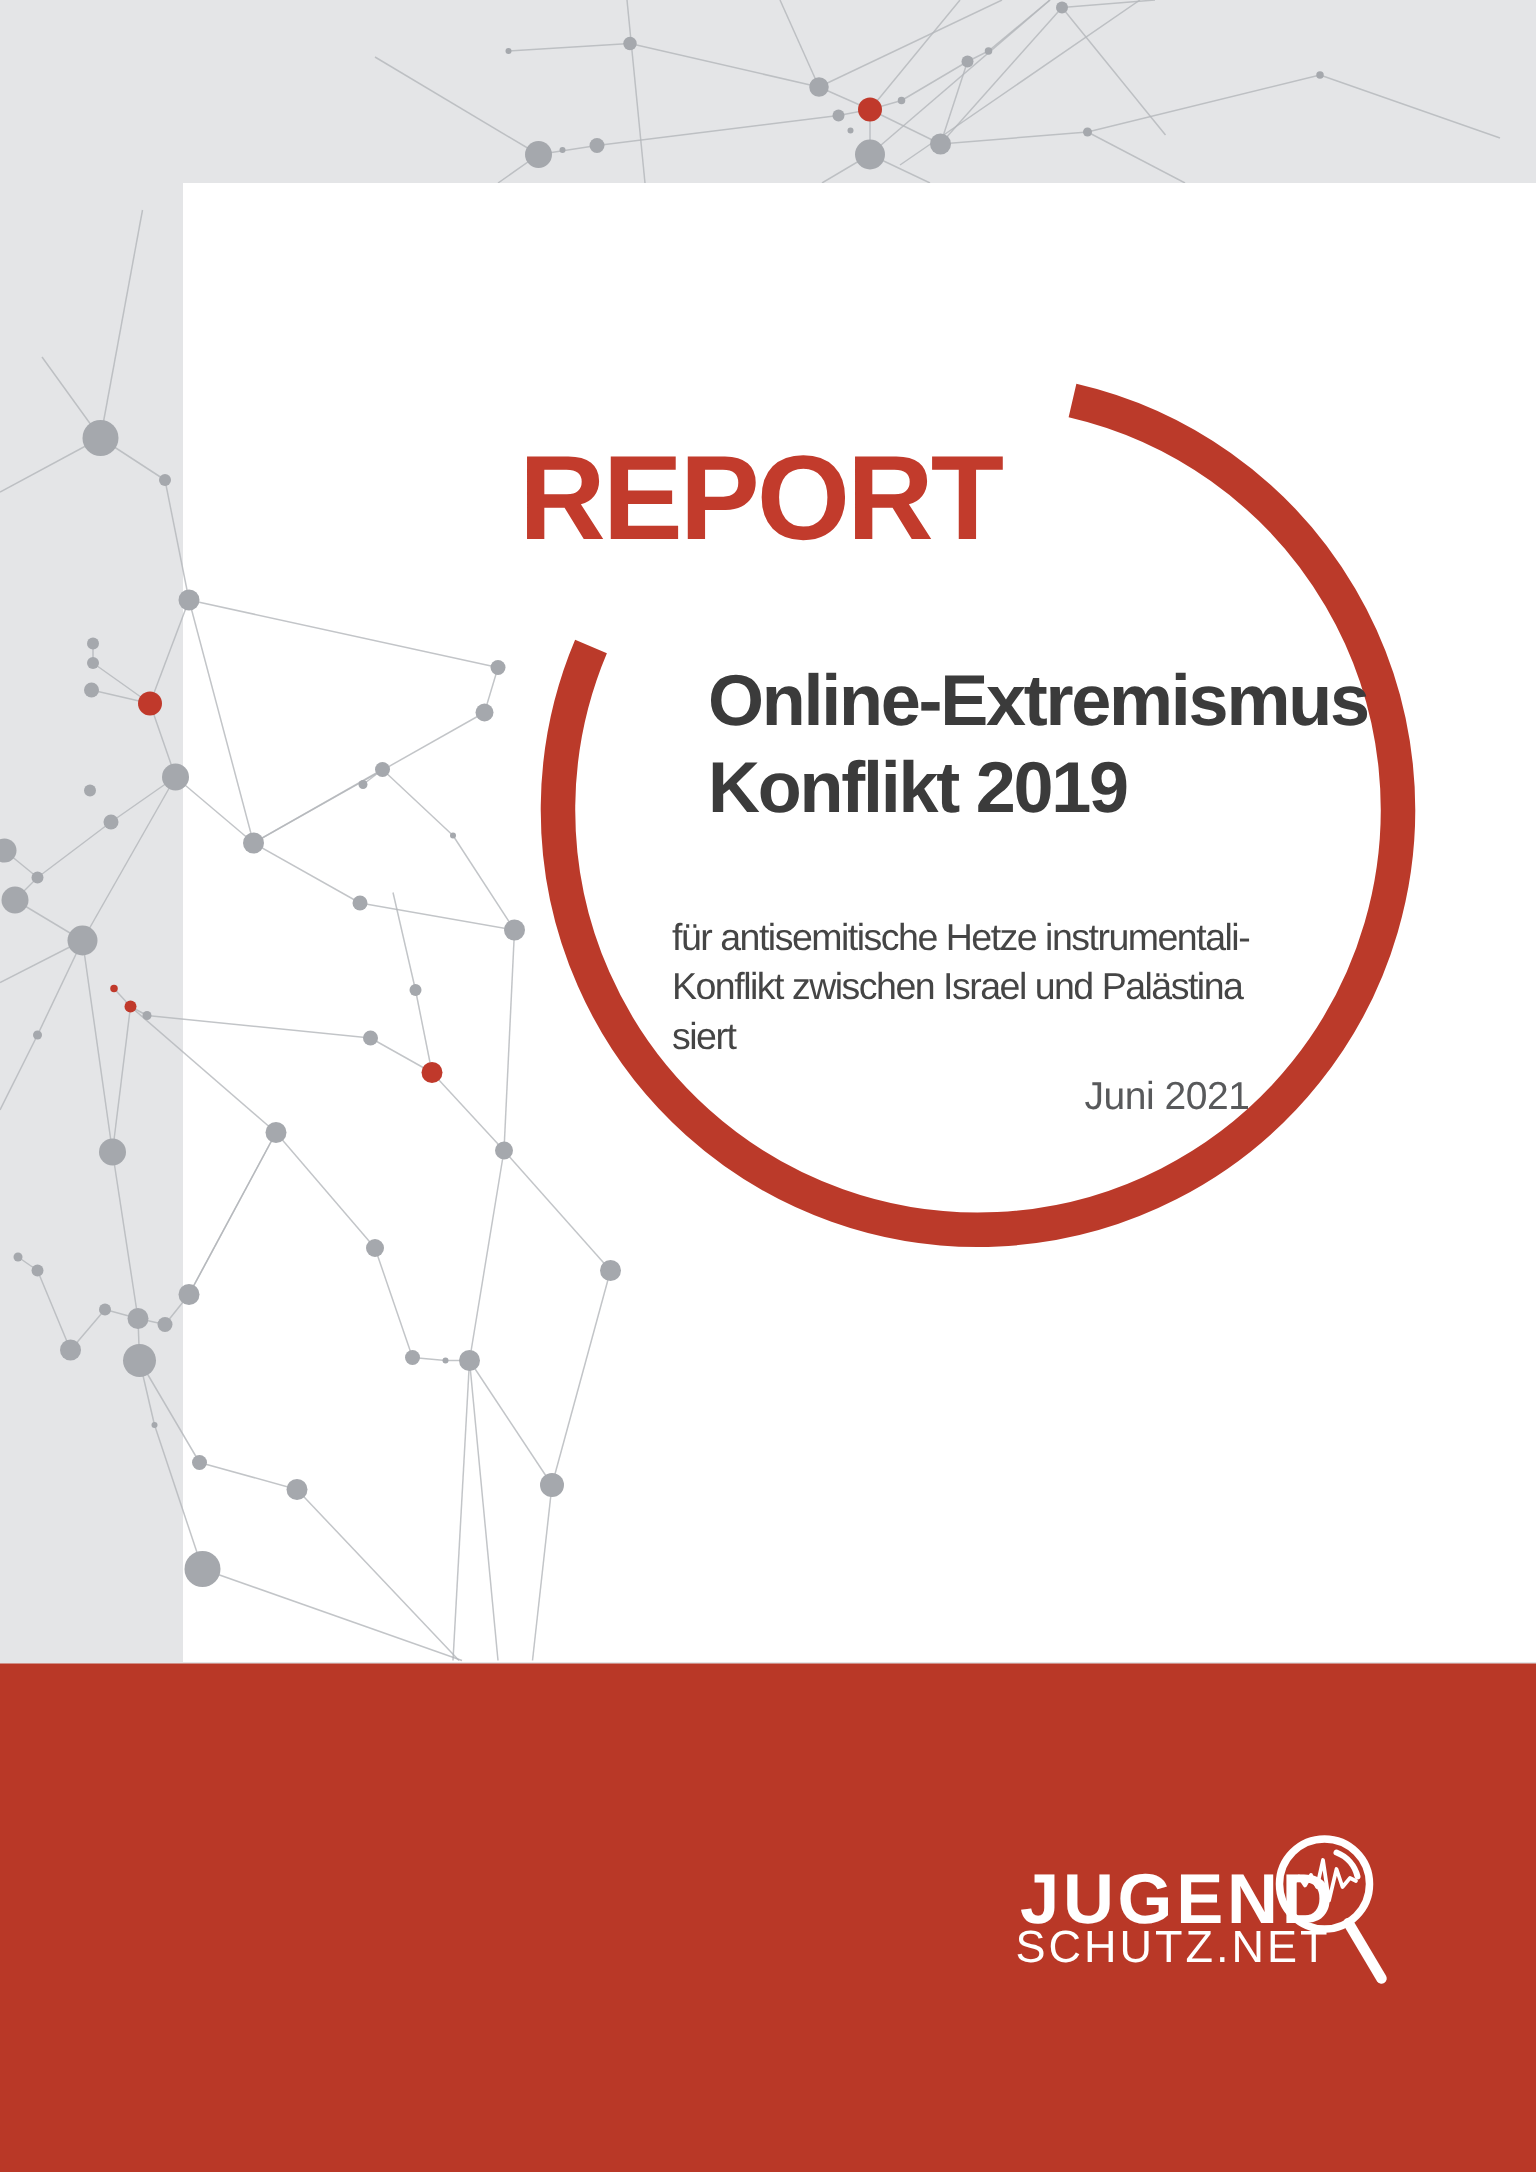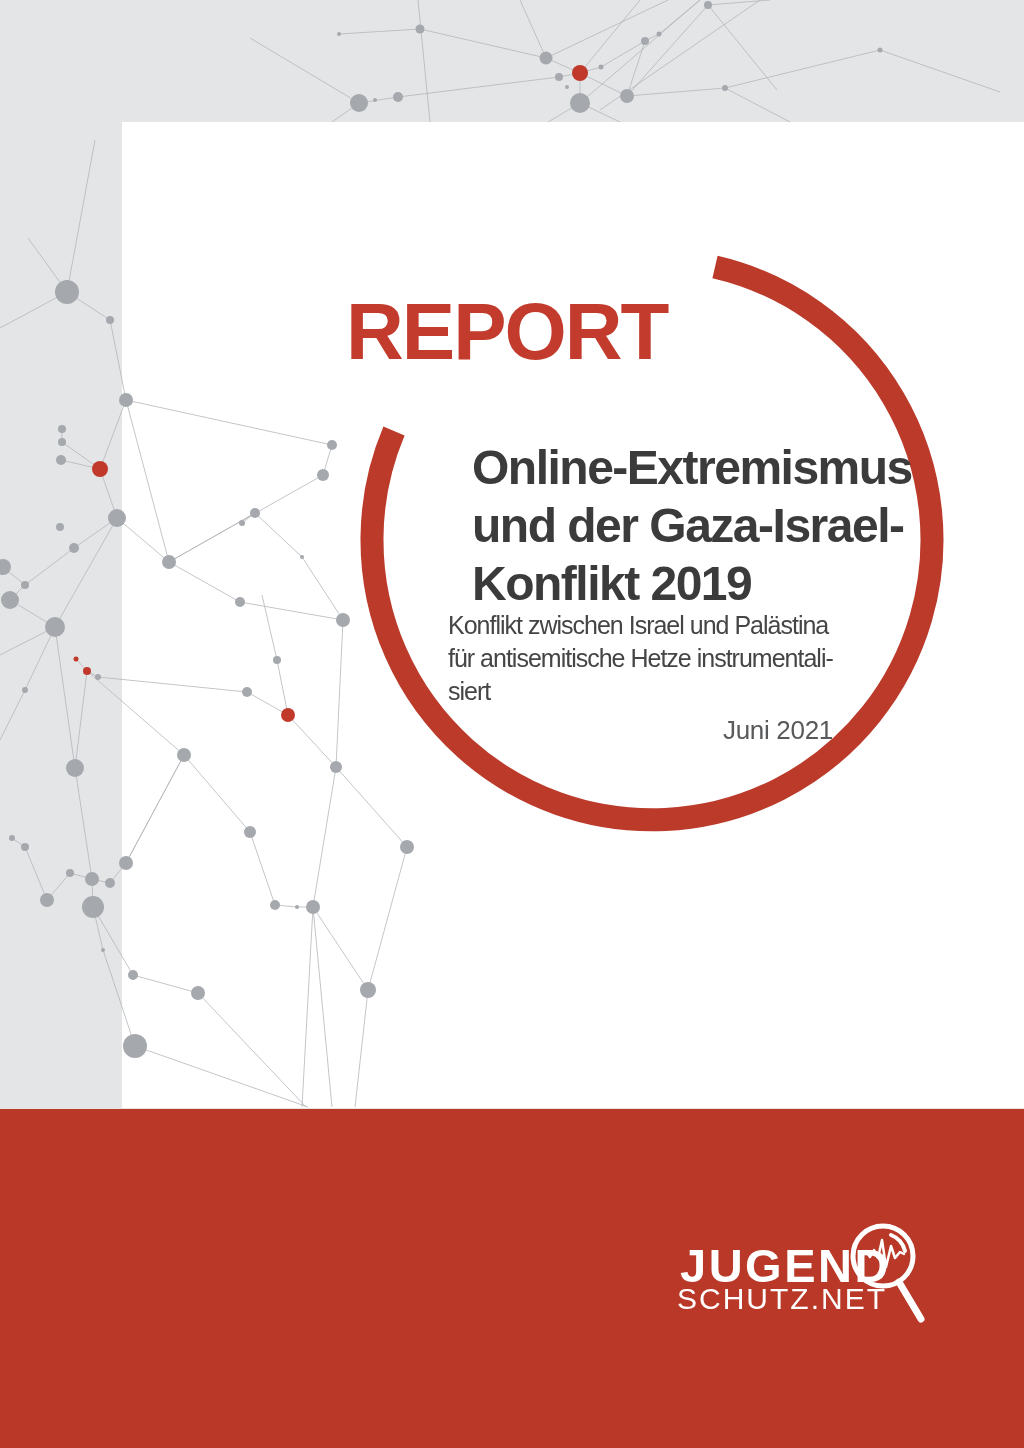--- a/index.html
+++ b/index.html
@@ -245,26 +245,25 @@
   </svg>
 
   <svg class="arc-svg" viewBox="0 0 1024 1448">
     <path d="M 715 267 A 280 280 0 1 1 394 431"></path>
   </svg>
 
   <div class="textlayer">
     <div class="report-heading">REPORT</div>
     <div class="title">
       <div>Online-Extremismus</div>
-      <div>und der Gaza-Israel-</div>
       <div>Konflikt 2019</div>
     </div>
     <div class="subtitle">
+      <div>für antisemitische Hetze instrumentali-</div>
       <div>Konflikt zwischen Israel und Palästina</div>
-      <div>für antisemitische Hetze instrumentali-</div>
       <div>siert</div>
     </div>
     <div class="date">Juni 2021</div>
   </div>
 
   <div class="banner"></div>
   <div class="textlayer" style="z-index:6;">
     <div class="logo-jugend">JUGEND</div>
     <div class="logo-schutznet">SCHUTZ.NET</div>
     <svg class="magnifier" viewBox="0 0 1024 1448">

